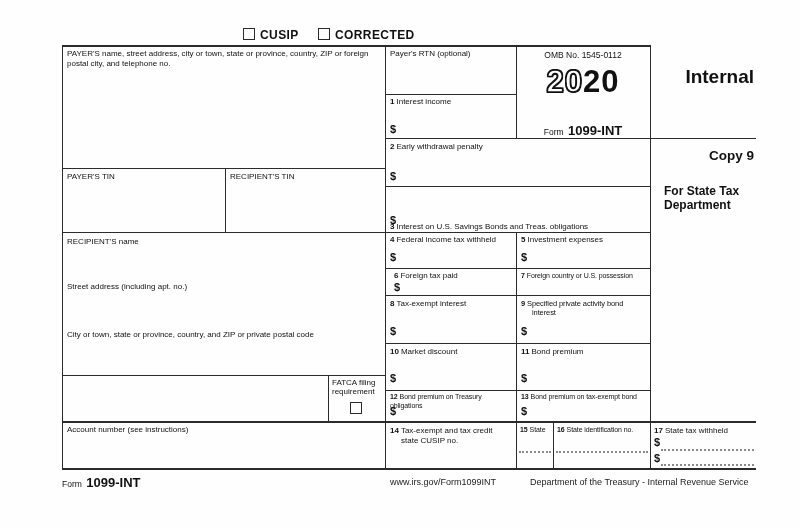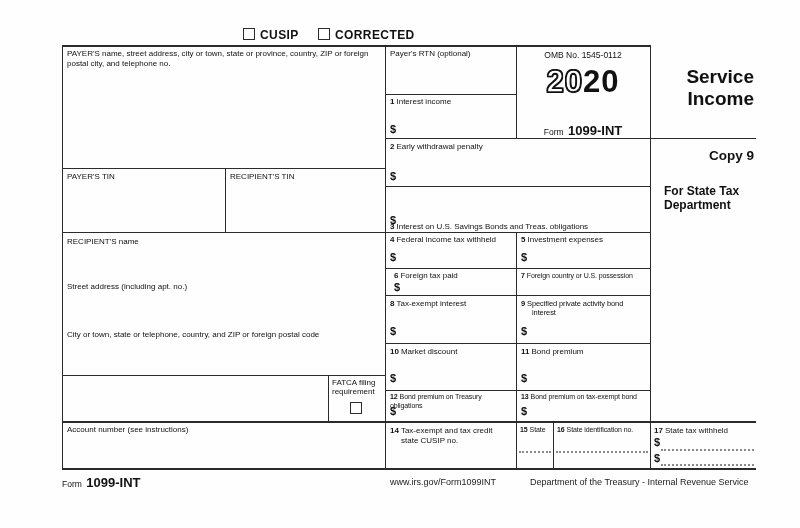--- a/index.html
+++ b/index.html
@@ -72,21 +72,21 @@
   </div>
   <div class="abs" style="left:63px; top:169px; width:161px; height:62px;">
     <div class="lbl" style="left:4px; top:3px;">PAYER'S TIN</div>
   </div>
   <div class="abs" style="left:226px; top:169px; width:158px; height:62px;">
     <div class="lbl" style="left:4px; top:3px;">RECIPIENT'S TIN</div>
   </div>
   <div class="abs" style="left:63px; top:233px; width:321px; height:141px;">
     <div class="lbl" style="left:4px; top:4px;">RECIPIENT'S name</div>
     <div class="lbl" style="left:4px; top:49px;">Street address (including apt. no.)</div>
-    <div class="lbl" style="left:4px; top:97px; width:312px;">City or town, state or telephone, country, and ZIP or foreign postal code</div>
+    <div class="lbl" style="left:4px; top:97px; width:312px;">City or town, state or province, country, and ZIP or private postal code</div>
   </div>
   <div class="abs" style="left:329px; top:376px; width:55px; height:44px;">
     <div class="lbl" style="left:3px; top:2px;">FATCA filing</div>
     <div class="lbl" style="left:3px; top:11px;">requirement</div>
     <div class="chk" style="left:21px; top:26px;"></div>
   </div>
   <div class="abs" style="left:63px; top:422px; width:321px; height:45px;">
     <div class="lbl" style="left:4px; top:3px;">Account number (see instructions)</div>
   </div>
 
@@ -182,22 +182,21 @@
     <div class="dollar" style="left:3px; top:13px;">$</div>
     <div class="dollar" style="left:3px; top:29px;">$</div>
   </div>
 
   <div class="dotted" style="left:519px; top:451px; width:32px;"></div>
   <div class="dotted" style="left:556px; top:451px; width:92px;"></div>
   <div class="dotted" style="left:661px; top:449px; width:93px;"></div>
   <div class="dotted" style="left:661px; top:464px; width:93px;"></div>
 
   <div class="title" style="top:66px;">
-    <div>Service</div>
-    <div>Income</div>
+    <div>Internal</div>
   </div>
   <div class="copy" style="top:148px;">Copy 9</div>
   <div class="forstate" style="top:185px;">
     <div>For State Tax</div>
     <div>Department</div>
   </div>
 
   <div class="abs" style="left:62px; top:473px;">
     <span class="formword">Form</span>
     <span class="formnum">1099-INT</span>

